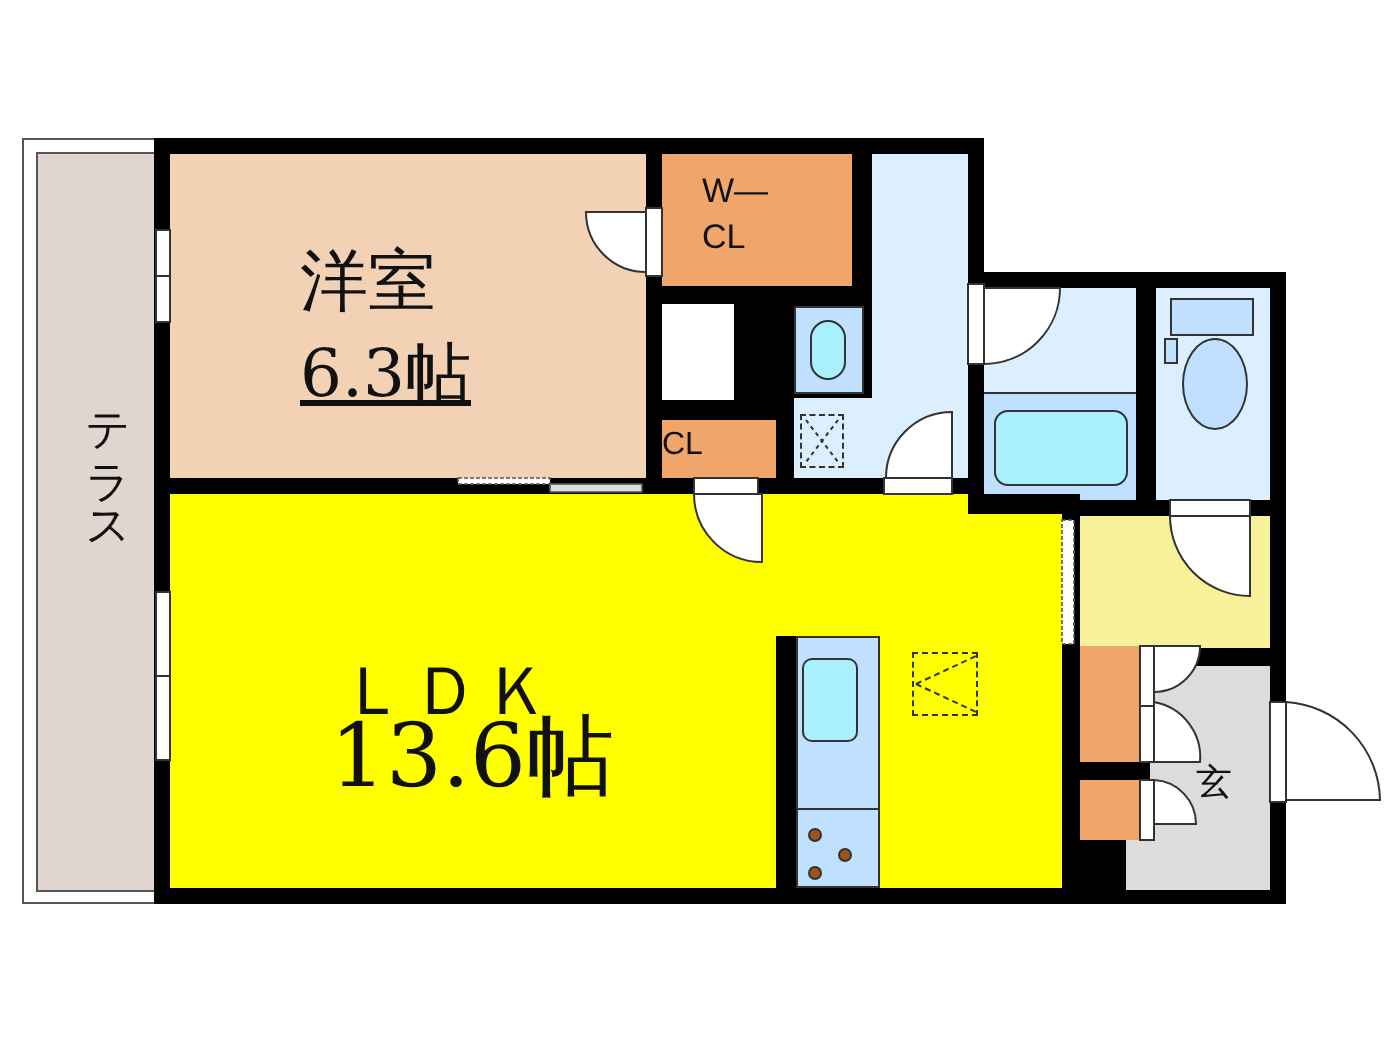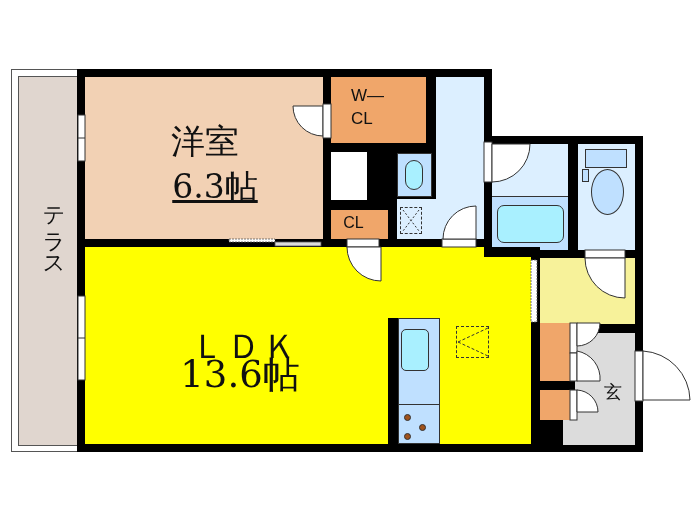--- a/index.html
+++ b/index.html
@@ -1,19 +1,19 @@
 <!DOCTYPE html>
 <html><head>
   <meta charset="utf-8">
   <style>
     html, body { margin:0; padding:0; background:#ffffff; }
     body { width:700px; height:525px; position:relative; overflow:hidden; font-family:"DejaVu Serif", serif; }
     .abs { position:absolute; box-sizing:border-box; }
     .wall { background:#000; }
-    .lbl { position:absolute; text-align:center; color:#111; line-height:1.05; }
+    .lbl { position:absolute; text-align:left; color:#111; line-height:1.05; }
     .serif { font-family:"DejaVu Serif", "Liberation Serif", serif; }
     .sans { font-family:"Liberation Sans", "DejaVu Sans", sans-serif; }
     svg { position:absolute; left:0; top:0; }
   </style>
 </head>
 <body>
 
 <div class="abs" style="left:11px;top:69px;width:67px;height:156px;border:1px solid #555;border-bottom:none;background:#fff;"></div>
 <div class="abs" style="left:11px;top:224px;width:67px;height:228px;border:1px solid #555;border-top:none;background:#fff;"></div>
 <div class="abs" style="left:18px;top:76px;width:60px;height:370px;background:#e0d6cf;border:1px solid #555;"></div>
@@ -56,21 +56,21 @@
 <div class="abs" style="left:563px;top:420px;width:30px;height:25px;background:#dcdcdc;"></div>
 <div class="lbl serif" style="left:598px;top:383px;width:30px;font-size:18px;">玄</div>
 
 <div class="abs" style="left:540px;top:323px;width:30px;height:58px;background:#f0a66a;"></div>
 <div class="abs" style="left:540px;top:390px;width:30px;height:30px;background:#f0a66a;"></div>
 
 <div class="abs" style="left:85px;top:247px;width:446px;height:197px;background:#ffff00;"></div>
 <div class="abs wall" style="left:484px;top:247px;width:56px;height:10px;"></div>
 <div class="abs" style="left:484px;top:247px;width:47px;height:10px;background:#ffff00;clip-path:polygon(0 0,0 0,0 0);"></div>
 <div class="lbl serif" style="left:170px;top:329px;width:150px;font-size:34px;letter-spacing:2px;">ＬＤＫ</div>
-<div class="lbl serif" style="left:165px;top:356px;width:150px;font-size:37px;">13.6帖</div>
+<div class="lbl serif" style="left:165px;top:356px;width:150px;font-size:44px;">13.6帖</div>
 
 <div class="abs wall" style="left:388px;top:318px;width:10px;height:126px;"></div>
 <div class="abs" style="left:398px;top:318px;width:42px;height:126px;background:#bfe0ff;border:1px solid #333;"></div>
 <div class="abs" style="left:401px;top:329px;width:28px;height:42px;background:#a9f0ff;border:1.5px solid #333;border-radius:5px;"></div>
 <div class="abs" style="left:398px;top:404px;width:42px;height:1px;background:#333;"></div>
 <div class="abs" style="left:404px;top:414px;width:7px;height:7px;background:#a0521c;border:1px solid #333;border-radius:50%;"></div>
 <div class="abs" style="left:419px;top:424px;width:7px;height:7px;background:#a0521c;border:1px solid #333;border-radius:50%;"></div>
 <div class="abs" style="left:404px;top:433px;width:7px;height:7px;background:#a0521c;border:1px solid #333;border-radius:50%;"></div>
 <div class="abs" style="left:456px;top:326px;width:33px;height:32px;border:1.5px dashed #333;"></div>
 

